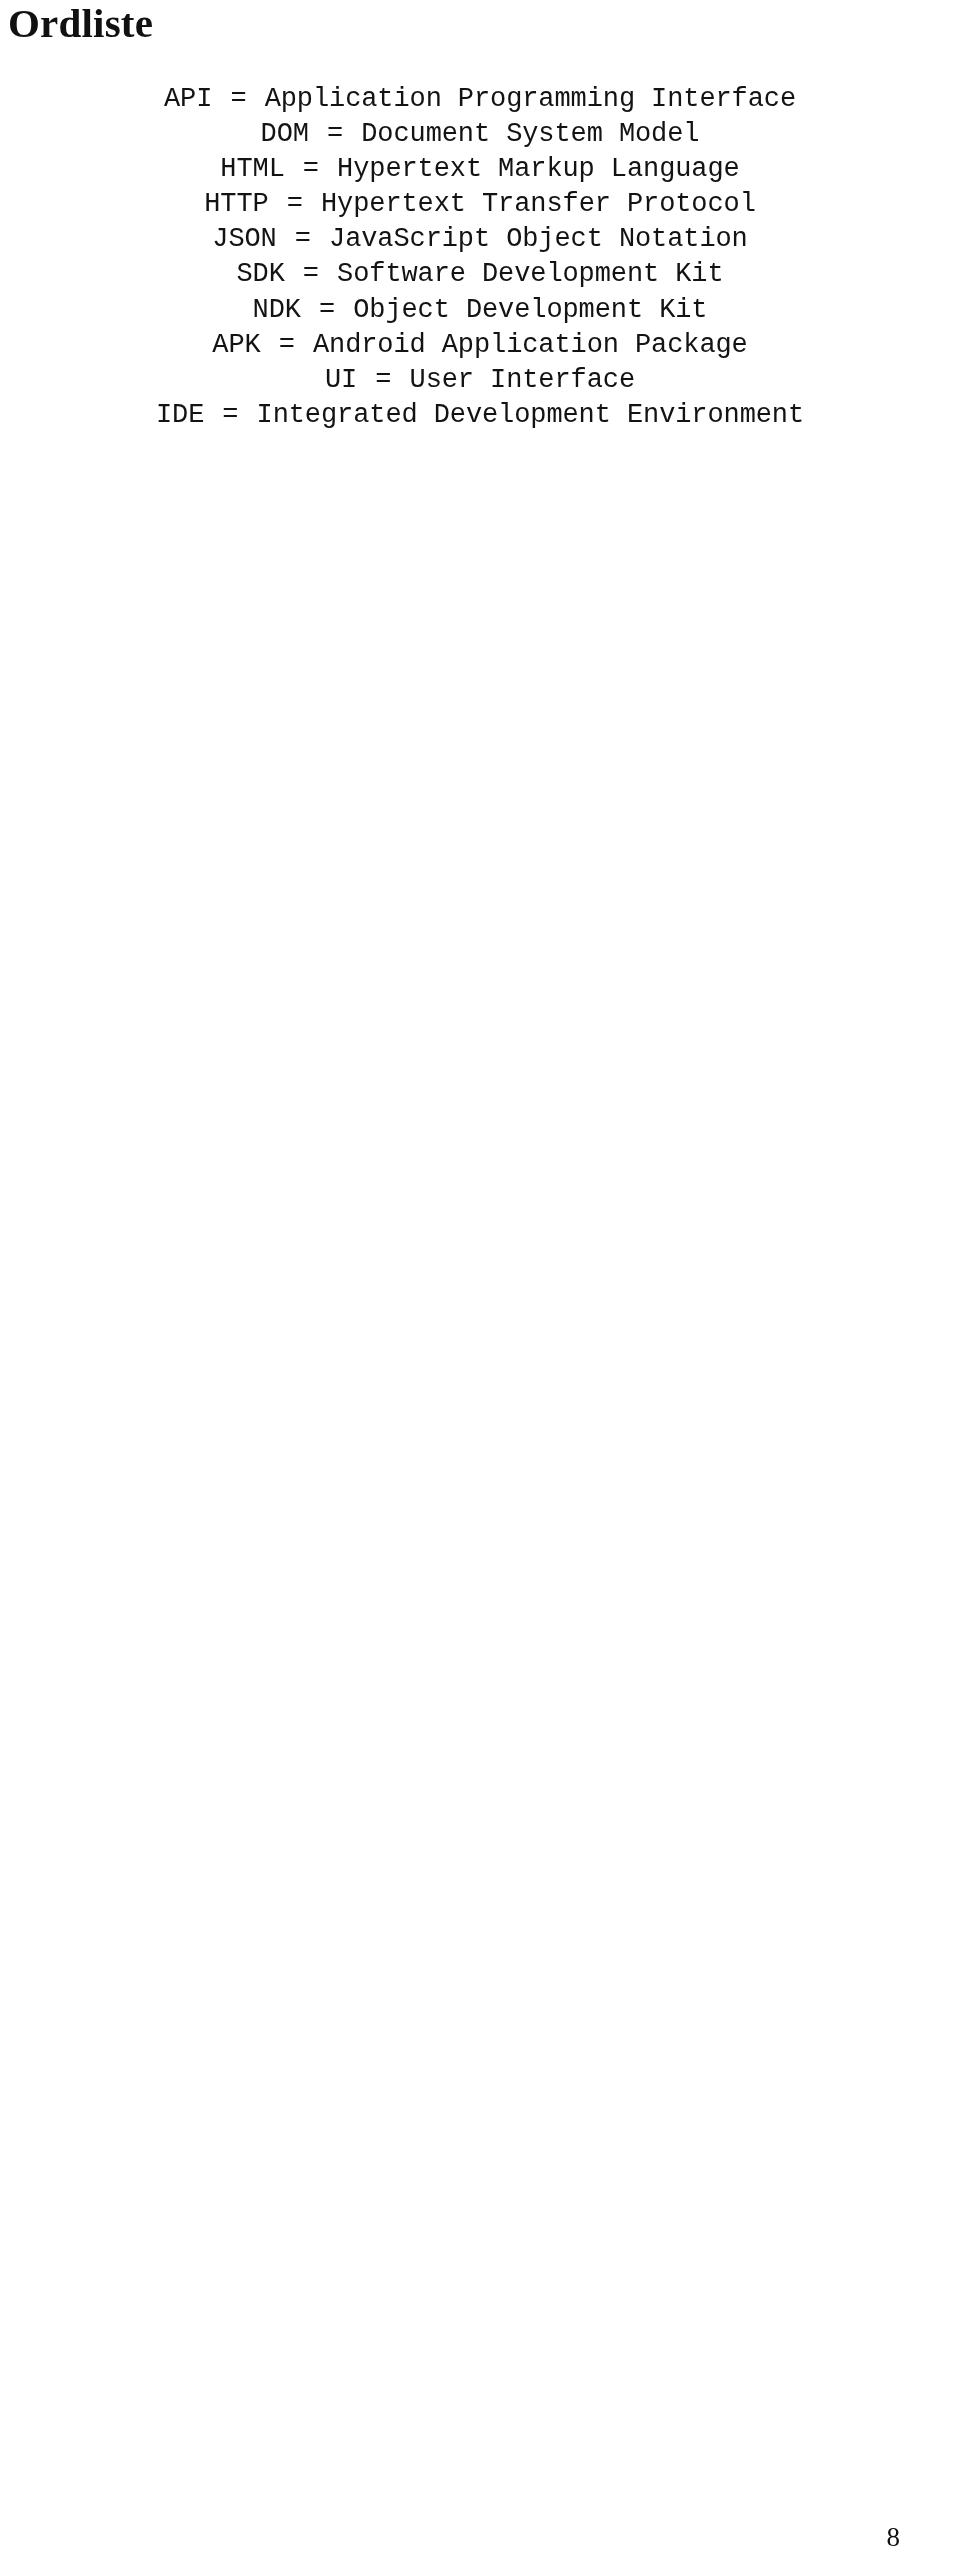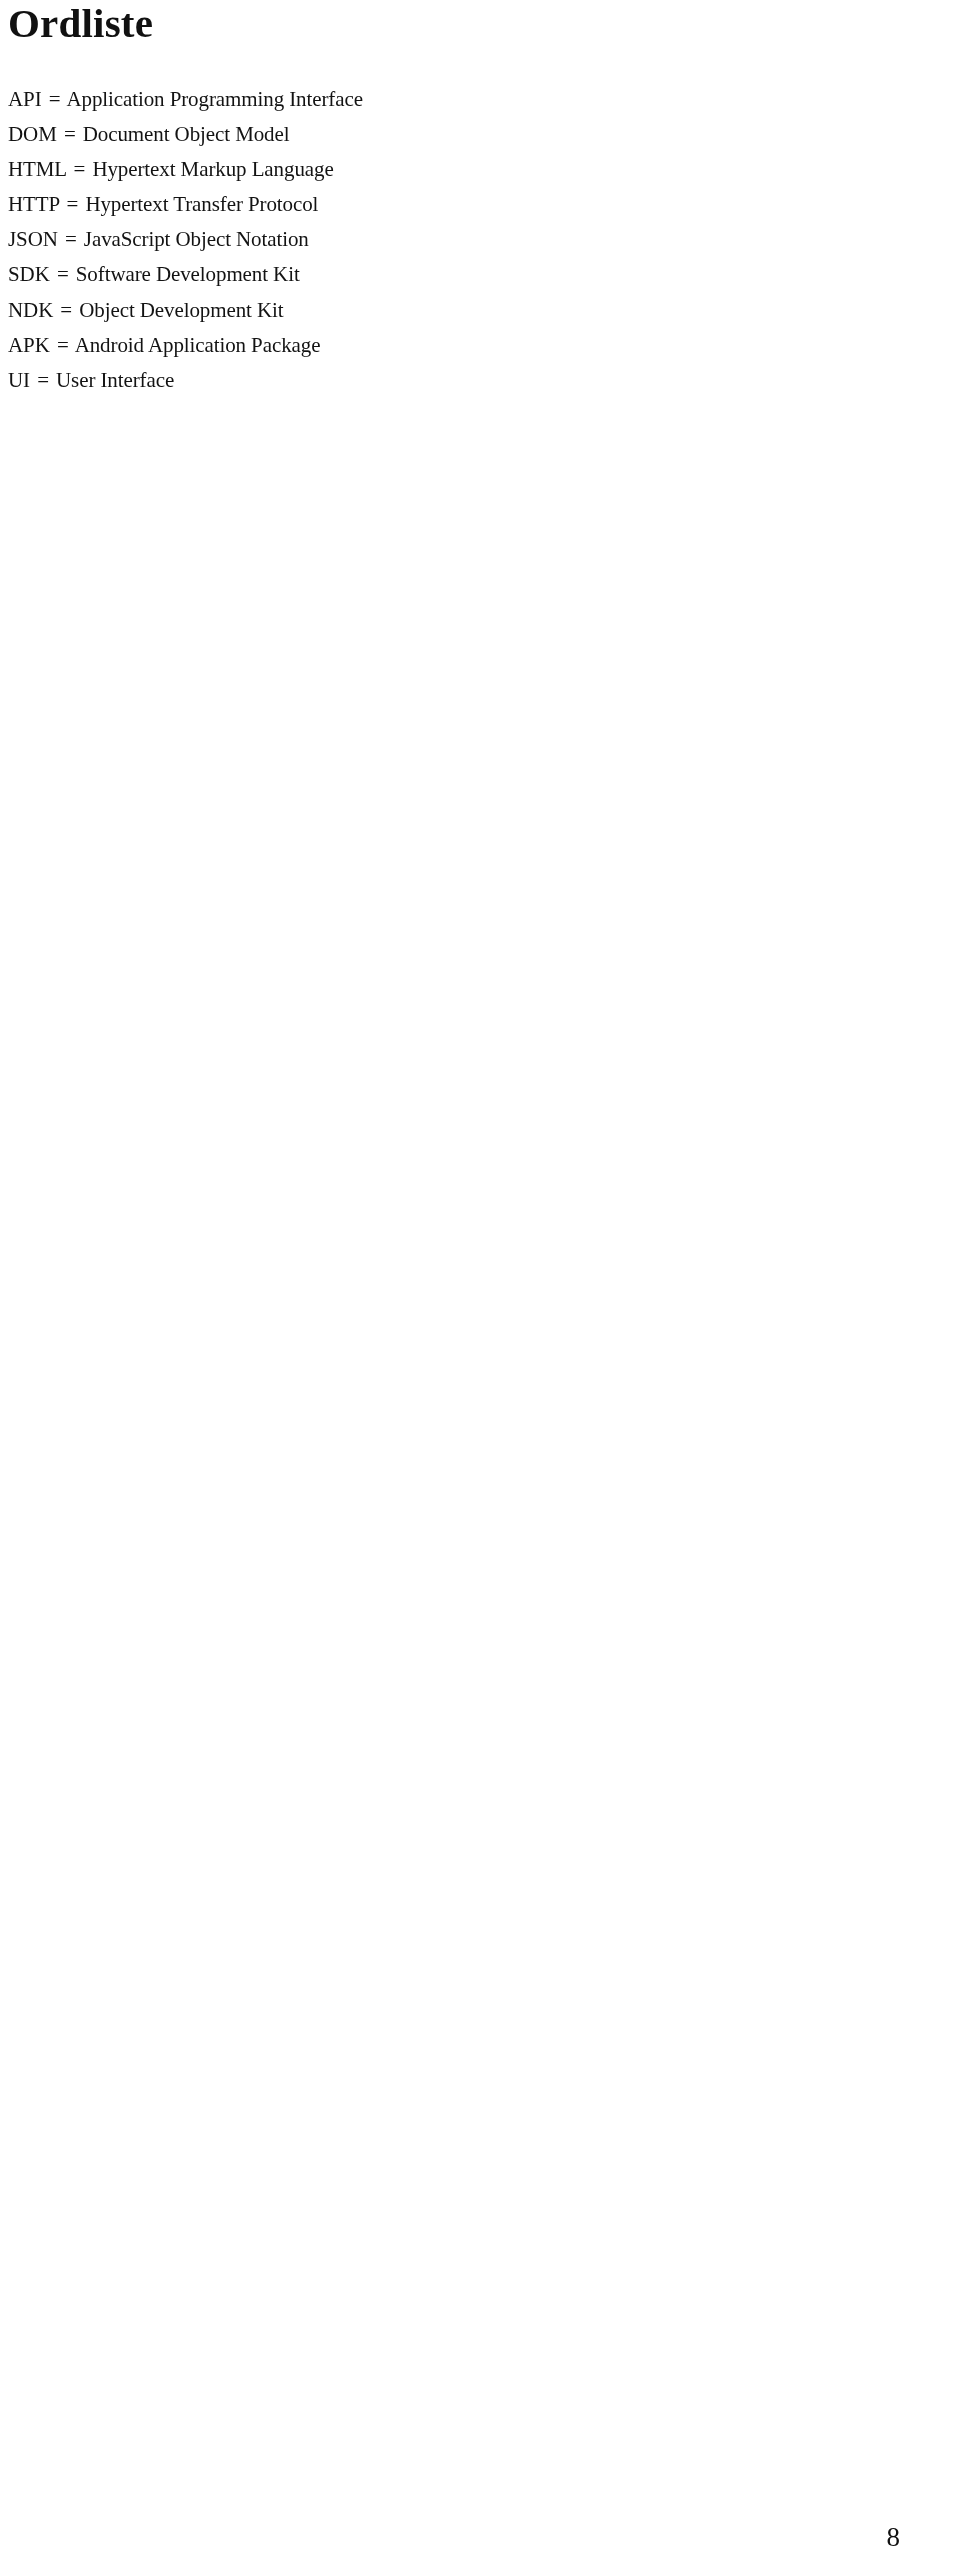--- a/index.html
+++ b/index.html
@@ -45,26 +45,27 @@
   }
 
   #glossary-list {
     list-style: none;
     margin: 0;
     padding: 0;
     margin-top: 34px;
   }
 
   #glossary-list li.glossary-entry {
-    font-family: Liberation Serif, serif;
-    font-size: 21px;
+    font-family: Liberation Mono, monospace;
+    font-size: 27px;
     line-height: 35.1px;
     white-space: nowrap;
     color: #131313;
     letter-spacing: -0.1px;
+    text-align: center;
   }
 
   .term {
     display: inline;
   }
   .equals {
     display: inline;
     padding: 0 2px;
   }
   .definition {
@@ -87,27 +88,28 @@
 <body>
 
 <div id="page">
 
   <div id="content-block">
 
     <h1 id="page-title">Ordliste</h1>
 
     <ul id="glossary-list">
         <li class="glossary-entry"><span class="term">API</span> <span class="equals">=</span> <span class="definition">Application Programming Interface</span></li>
-        <li class="glossary-entry"><span class="term">DOM</span> <span class="equals">=</span> <span class="definition">Document Object Model</span></li>
+        <li class="glossary-entry"><span class="term">DOM</span> <span class="equals">=</span> <span class="definition">Document System Model</span></li>
         <li class="glossary-entry"><span class="term">HTML</span> <span class="equals">=</span> <span class="definition">Hypertext Markup Language</span></li>
         <li class="glossary-entry"><span class="term">HTTP</span> <span class="equals">=</span> <span class="definition">Hypertext Transfer Protocol</span></li>
         <li class="glossary-entry"><span class="term">JSON</span> <span class="equals">=</span> <span class="definition">JavaScript Object Notation</span></li>
         <li class="glossary-entry"><span class="term">SDK</span> <span class="equals">=</span> <span class="definition">Software Development Kit</span></li>
         <li class="glossary-entry"><span class="term">NDK</span> <span class="equals">=</span> <span class="definition">Object Development Kit</span></li>
         <li class="glossary-entry"><span class="term">APK</span> <span class="equals">=</span> <span class="definition">Android Application Package</span></li>
         <li class="glossary-entry"><span class="term">UI</span> <span class="equals">=</span> <span class="definition">User Interface</span></li>
+        <li class="glossary-entry"><span class="term">IDE</span> <span class="equals">=</span> <span class="definition">Integrated Development Environment</span></li>
       </ul>
 
   </div>
 
   <div id="page-number">8</div>
 
 </div>
 
 </body></html>

